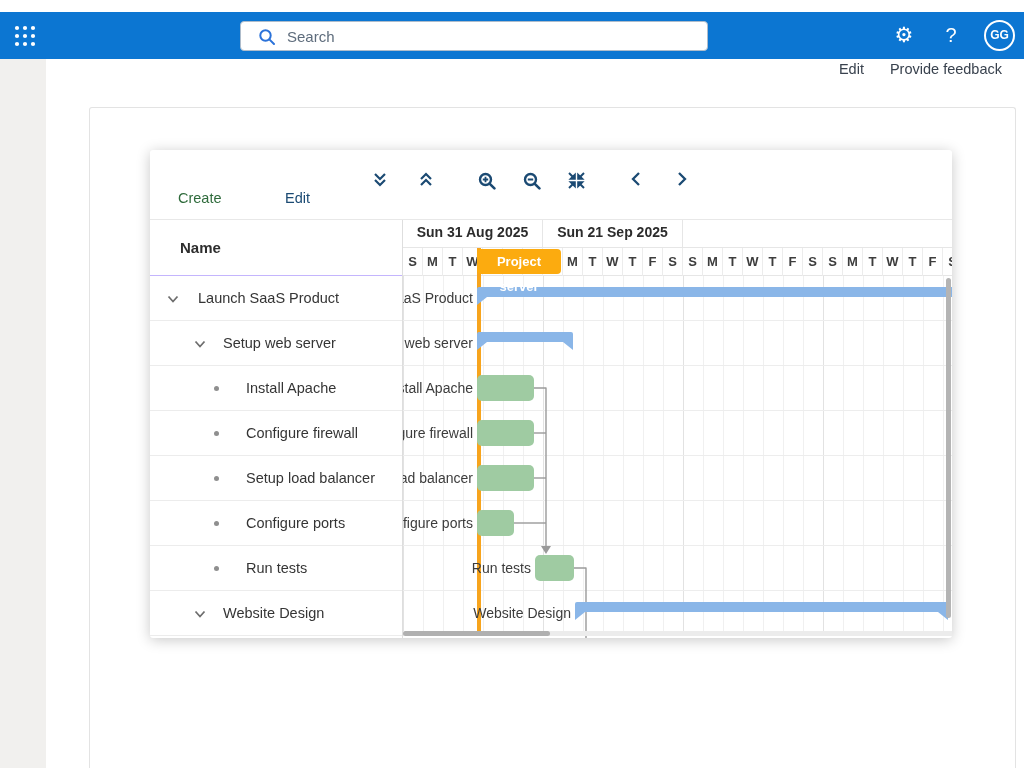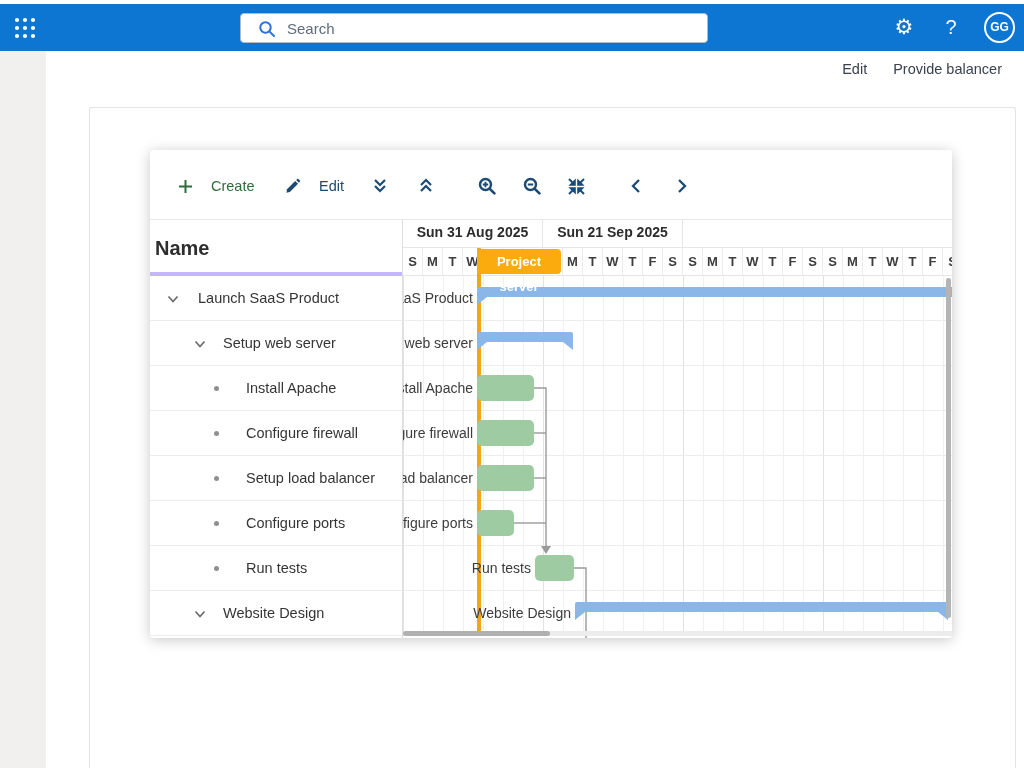--- a/index.html
+++ b/index.html
@@ -1,45 +1,45 @@
 <!DOCTYPE html>
 <html style="--topbar: #0c76d2; --marker-line: #f7a41d; --marker-badge: #fcab0f; --summary-bar: #8ab6e8; --task-bar: #9fcba2; --link-line: #9a9a9a; --create-green: #2f6b3c; --toolbar-navy: #1b4a73;"><head>
 <meta charset="utf-8">
 <style>
   * { margin:0; padding:0; box-sizing:border-box; }
   html,body { width:1024px; height:768px; font-family:"Liberation Sans", sans-serif; background:#ffffff; overflow:hidden; position:relative; }
 
   
-  .topbar { position:absolute; left:0; top:4px; width:1024px; height:47px; background:var(--topbar,#0c76d2); z-index:20; }
+  .topbar { position:absolute; left:0; top:12px; width:1024px; height:47px; background:var(--topbar,#0c76d2); z-index:20; }
   .appgrid { position:absolute; left:13px; top:12px; width:24px; height:24px; background:none; border:none; cursor:pointer; }
   .searchbox { position:absolute; left:240px; top:9px; width:468px; height:30px; background:#ffffff; border:1px solid #aebccb; border-radius:4px; }
   .searchbox svg { position:absolute; left:17px; top:6px; }
   .searchbox input { position:absolute; left:46px; top:1px; width:410px; height:26px; border:none; outline:none; font-family:"Liberation Sans",sans-serif; font-size:15px; color:#333; background:transparent; }
   .searchbox input::placeholder { color:#5e6c7c; opacity:1; }
   .gearbtn { position:absolute; left:890px; top:9px; width:28px; height:28px; color:#fff; font-size:21px; line-height:28px; text-align:center; font-family:"DejaVu Sans",sans-serif; cursor:pointer; }
   .helpbtn { position:absolute; left:938px; top:9px; width:26px; height:28px; color:#fff; font-size:20px; line-height:28px; text-align:center; font-weight:400; cursor:pointer; }
   .avatar { position:absolute; left:984px; top:8px; width:31px; height:31px; border:2px solid #ffffff; border-radius:50%; color:#fff; font-size:12px; font-weight:bold; line-height:27px; text-align:center; cursor:pointer; }
 
   
   .siderail { position:absolute; left:0; top:47px; width:46px; height:721px; background:#f1f0ee; }
   .page-actions { position:absolute; right:22px; top:61px; display:flex; gap:26px; z-index:5; }
   .page-actions a { font-size:14.5px; color:#39424e; text-decoration:none; cursor:pointer; }
   .card { position:absolute; left:89px; top:107px; width:927px; height:680px; background:#fff; border:1px solid #e3e3e3; border-bottom:none; border-radius:3px 3px 0 0; }
 
   
   .gantt { position:absolute; left:150px; top:150px; width:802px; height:488px; background:#fff; border-radius:3px; box-shadow:0 2px 14px rgba(0,0,0,0.22); overflow:hidden; }
   .gtoolbar { position:relative; height:70px; border-bottom:1px solid #e8e8e8; }
-  .tbtn { position:absolute; top:22px; height:28px; display:flex; align-items:center; gap:18px; background:none; border:none; cursor:pointer; font-family:"Liberation Sans",sans-serif; }
+  .tbtn { position:absolute; top:22px; height:28px; display:flex; align-items:center; gap:18px; background:none; border:none; cursor:pointer; font-family:"Liberation Sans",sans-serif;flex-direction:column; }
   .tbtn .tlabel { font-size:14.5px; }
   .tbtn.green .tlabel { color:var(--create-green,#2f6b3c); }
   .tbtn.navy .tlabel { color:var(--toolbar-navy,#1b4a73); }
 
   .gbody { position:absolute; left:0; top:70px; width:802px; height:418px; display:flex; }
   .gnames { width:253px; border-right:1px solid #dedede; }
-  .gnhead { height:56px; line-height:56px; padding-left:5px; font-size:20px; font-weight:bold; color:#2e2e2e; border-bottom:4px solid #c4b5fd; }
+  .gnhead { height:56px; line-height:56px; padding-left:30px; font-size:15px; font-weight:bold; color:#2e2e2e; border-bottom:1px solid #c4b5fd; }
   .nrow { position:relative; height:45px; border-bottom:1px solid #ececec; cursor:pointer; background:#fff; }
   .nrow .tgl { position:absolute; top:16px; }
   .nrow .bullet { position:absolute; top:20px; width:5px; height:5px; border-radius:50%; background:#8f8f8f; }
   .nrow .nlabel { position:absolute; top:0; height:45px; line-height:45px; font-size:14.5px; color:#353535; white-space:nowrap; }
 
   .gtimeline { position:relative; width:549px; overflow:hidden; }
   .weekrow { position:absolute; left:0; top:0; height:28px; width:600px; display:flex; border-bottom:1px solid #e6e6e6;align-items:flex-end; }
   .wcell { width:140px; height:28px; line-height:27px; text-align:center; font-size:14px; font-weight:bold; color:#2c2c2c; border-right:1px solid #e6e6e6; flex:none; }
   .dayrow { position:absolute; left:0; top:28px; height:28px; width:600px; display:flex; border-bottom:1px solid #e6e6e6; }
   .dcell { width:20px; height:28px; line-height:27px; text-align:center; font-size:13px; font-weight:bold; color:#3d3d3d; border-right:1px solid #ececec; flex:none; }
@@ -89,21 +89,21 @@
     <input type="text" placeholder="Search" style="">
   </div>
   <div class="gearbtn">⚙</div>
   <div class="helpbtn">?</div>
   <div class="avatar">GG</div>
 </div>
 
 <div class="siderail"></div>
 <div class="page-actions">
   <a>Edit</a>
-  <a>Provide balancer</a>
+  <a>Provide feedback</a>
 </div>
 <div class="card"></div>
 
 <div class="gantt">
 
   <div class="gtoolbar">
     <button class="tbtn green" style="left:28px">
       <svg width="15" height="15" viewBox="0 0 15 15">
           <line x1="7.5" y1="1" x2="7.5" y2="14" stroke="#2f6b3c" stroke-width="2"></line>
           <line x1="1" y1="7.5" x2="14" y2="7.5" stroke="#2f6b3c" stroke-width="2"></line>

